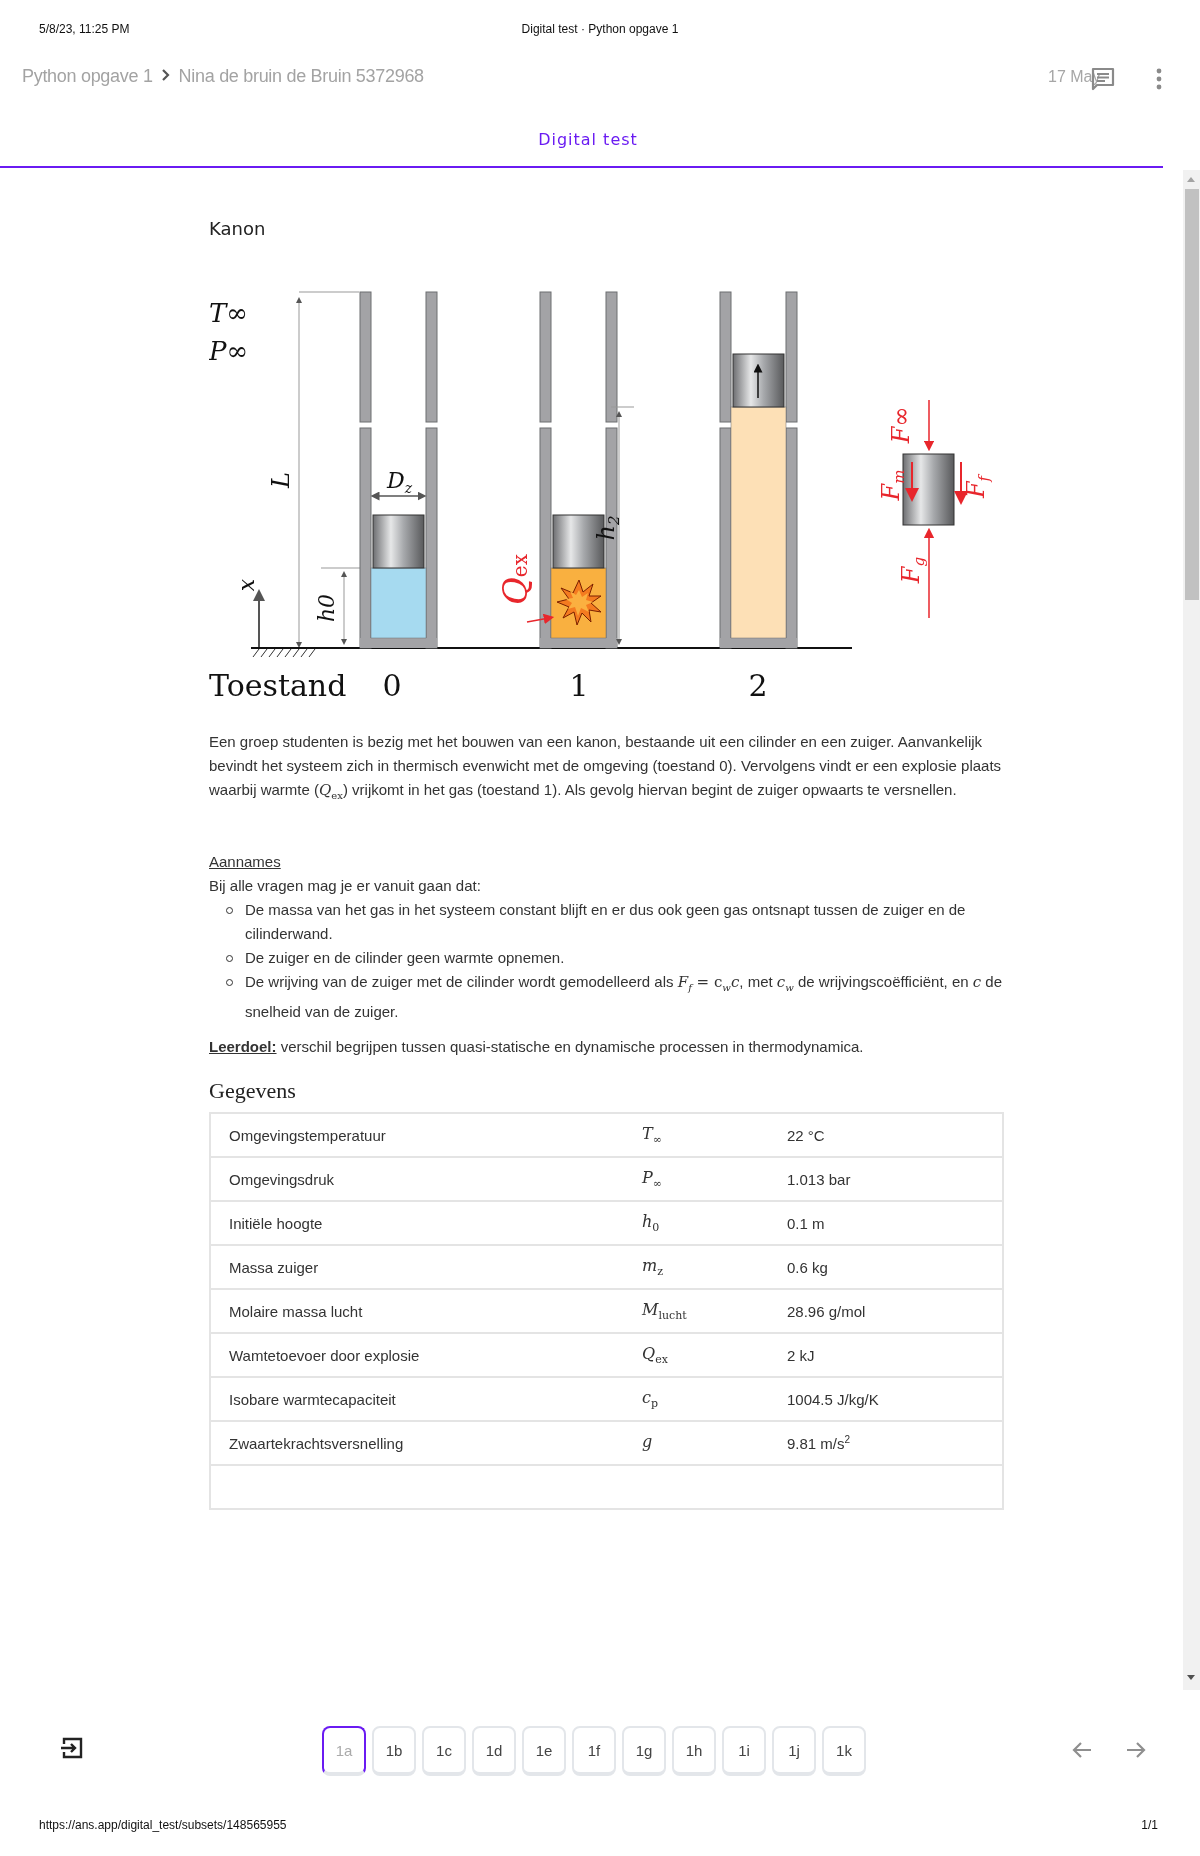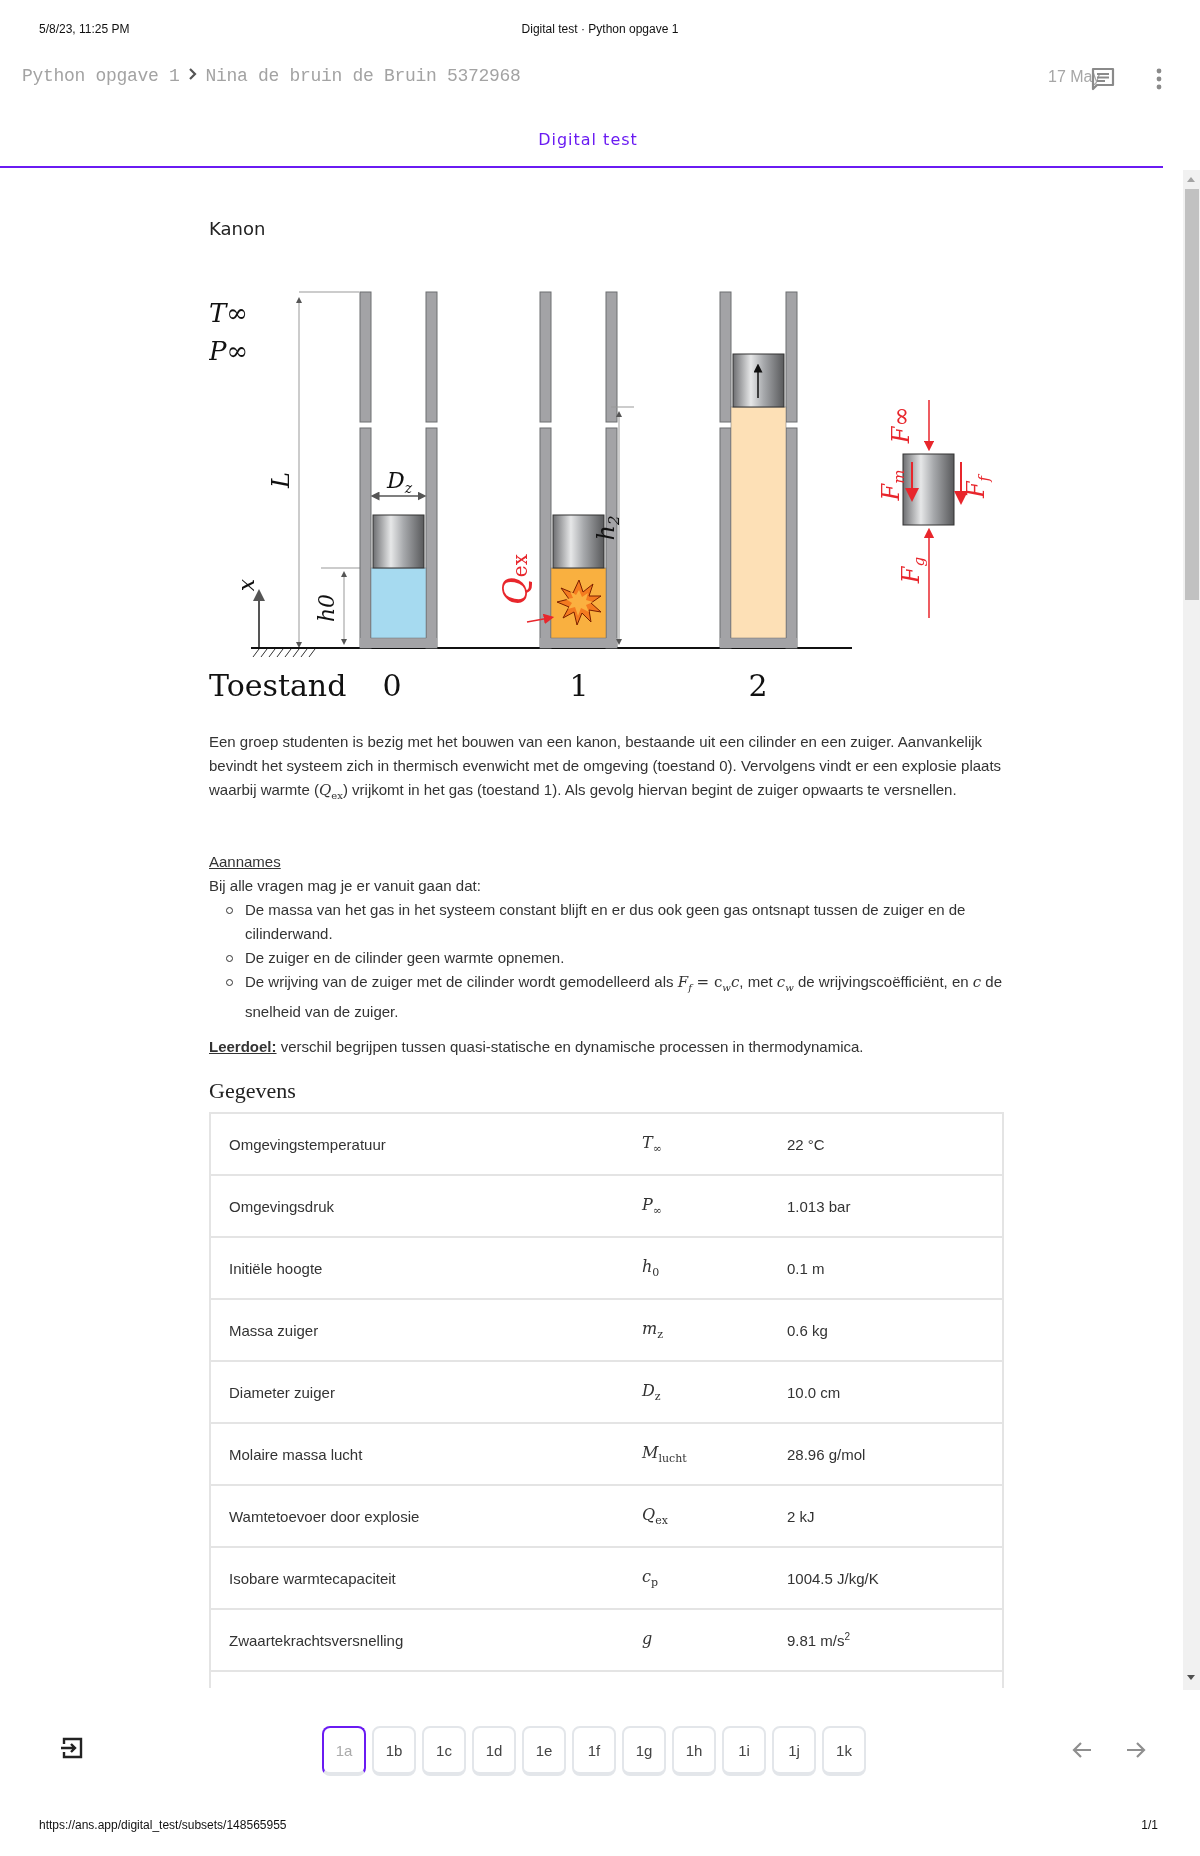--- a/index.html
+++ b/index.html
@@ -9,21 +9,21 @@
   
   .print-top { position: absolute; top: 20px; left: 0; width: 1200px; height: 20px; font-size: 12px; color: #111; }
   .print-top .date { position: absolute; left: 39px; top: 2px; }
   .print-top .ptitle { position: absolute; left: 0; width: 1200px; text-align: center; top: 2px; }
   .print-bottom { position: absolute; top: 1818px; left: 0; width: 1200px; height: 20px; font-size: 12px; color: #111; }
   .print-bottom .url { position: absolute; left: 39px; }
   .print-bottom .pages { position: absolute; right: 42px; }
 
   
   .app-header { position: absolute; top: 58px; left: 0; width: 1200px; height: 44px; }
-  .breadcrumb { position: absolute; left: 22px; top: 8px; display: flex; align-items: center; font-family: Liberation Mono, monospace; font-size: 18px; color: #a3a3a3; letter-spacing: -0.3px; }
+  .breadcrumb { position: absolute; left: 22px; top: 8px; display: flex; align-items: center; font-family: Liberation Sans, sans-serif; font-size: 18px; color: #a3a3a3; letter-spacing: -0.3px; }
   .breadcrumb .sep { display: inline-block; width: 18px; text-align: center; color: #555; font-size: 16px; margin: 0 4px; }
   .header-date { position: absolute; left: 1048px; top: 10px; font-size: 16px; color: #a6a6a6; font-family: Liberation Sans, sans-serif; font-weight: 300; }
   .comment-btn { position: absolute; left: 1090px; top: 8px; width: 26px; height: 26px; cursor: pointer; }
   .more-btn { position: absolute; left: 1152px; top: 8px; width: 14px; height: 26px; cursor: pointer; }
 
   .tab-title { position: absolute; top: 130px; left: 0; width: 1176px; text-align: center; font-family: "DejaVu Sans", sans-serif; font-size: 16px; color: #6a1bf2; letter-spacing: 1px; }
   .tab-underline { position: absolute; top: 166px; left: 0; width: 1163px; height: 2px; background: #6a1bf2; }
 
   
   .scrollbar { position: absolute; left: 1183px; top: 170px; width: 17px; height: 1520px; background: #f1f1f1; }
@@ -43,21 +43,21 @@
   .underline-bold { text-decoration: underline; font-weight: bold; color: #333; }
   .assumptions ul { list-style: none; padding-left: 36px; }
   .assumptions li { position: relative; }
   .assumptions li::before { content: ""; position: absolute; left: -19px; top: 9px; width: 5px; height: 5px; border: 1.5px solid #333; border-radius: 50%; }
   .math { font-family: "DejaVu Serif", serif; font-style: italic; }
   .math sub { font-size: 10px; font-style: italic; }
   .learning { position: absolute; left: 0; top: 865px; width: 795px; font-size: 15px; line-height: 24px; color: #333; }
 
   .data-title { position: absolute; left: 0; top: 908px; font-family: Liberation Serif, serif; font-size: 22px; color: #222; }
   .data-table { position: absolute; left: 0; top: 942px; width: 795px; border-collapse: collapse; border: 2px solid #e4e4e4; }
-  .data-table td { border-top: 2px solid #e4e4e4; border-bottom: 2px solid #e4e4e4; height: 62px; font-size: 15px; color: #333; vertical-align: middle; }
+  .data-table td { border-top: 2px solid #e4e4e4; border-bottom: 2px solid #e4e4e4; height: 44px; font-size: 15px; color: #333; vertical-align: middle; }
   .data-table td.lbl { width: 432px; padding-left: 18px; }
   .data-table td.sym { width: 145px; padding-left: 0; font-family: "DejaVu Serif", serif; font-style: italic; font-size: 16px; color: #333; }
   .data-table td.sym sub { font-size: 11px; font-style: normal; }
   .data-table td.val { padding-left: 0; }
   .data-table td.val sup { font-size: 10px; }
 
   
   .bottom-bar { position: absolute; top: 1726px; left: 0; width: 1200px; height: 50px; }
   .exit-btn { position: absolute; left: 60px; top: 10px; width: 24px; height: 24px; cursor: pointer; }
   .q-tabs { position: absolute; left: 322px; top: 0; display: flex; gap: 6px; }
@@ -249,25 +249,20 @@
           <td class="lbl">Initiële hoogte</td>
           <td class="sym"><span>h</span><sub>0</sub></td>
           <td class="val"><span>0.1 m</span><sup></sup></td>
         </tr>
         <tr>
           <td class="lbl">Massa zuiger</td>
           <td class="sym"><span>m</span><sub>z</sub></td>
           <td class="val"><span>0.6 kg</span><sup></sup></td>
         </tr>
         <tr>
-          <td class="lbl">Diameter zuiger</td>
-          <td class="sym"><span>D</span><sub>z</sub></td>
-          <td class="val"><span>10.0 cm</span><sup></sup></td>
-        </tr>
-        <tr>
           <td class="lbl">Molaire massa lucht</td>
           <td class="sym"><span>M</span><sub>lucht</sub></td>
           <td class="val"><span>28.96 g/mol</span><sup></sup></td>
         </tr>
         <tr>
           <td class="lbl">Wamtetoevoer door explosie</td>
           <td class="sym"><span>Q</span><sub>ex</sub></td>
           <td class="val"><span>2 kJ</span><sup></sup></td>
         </tr>
         <tr>

